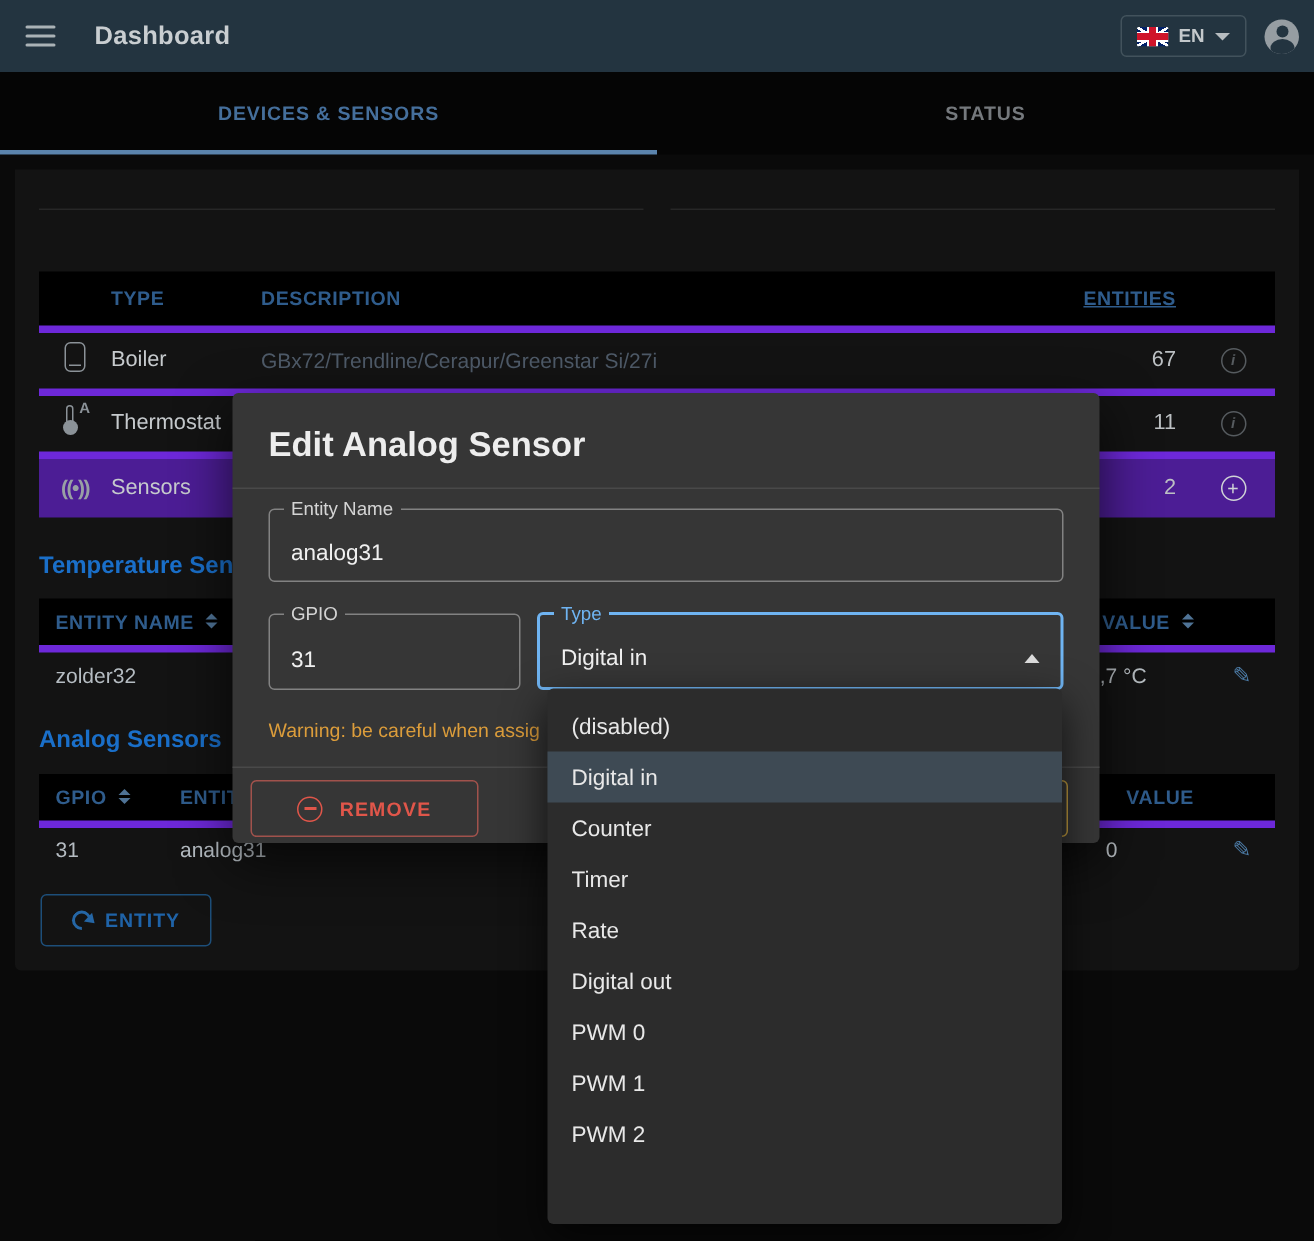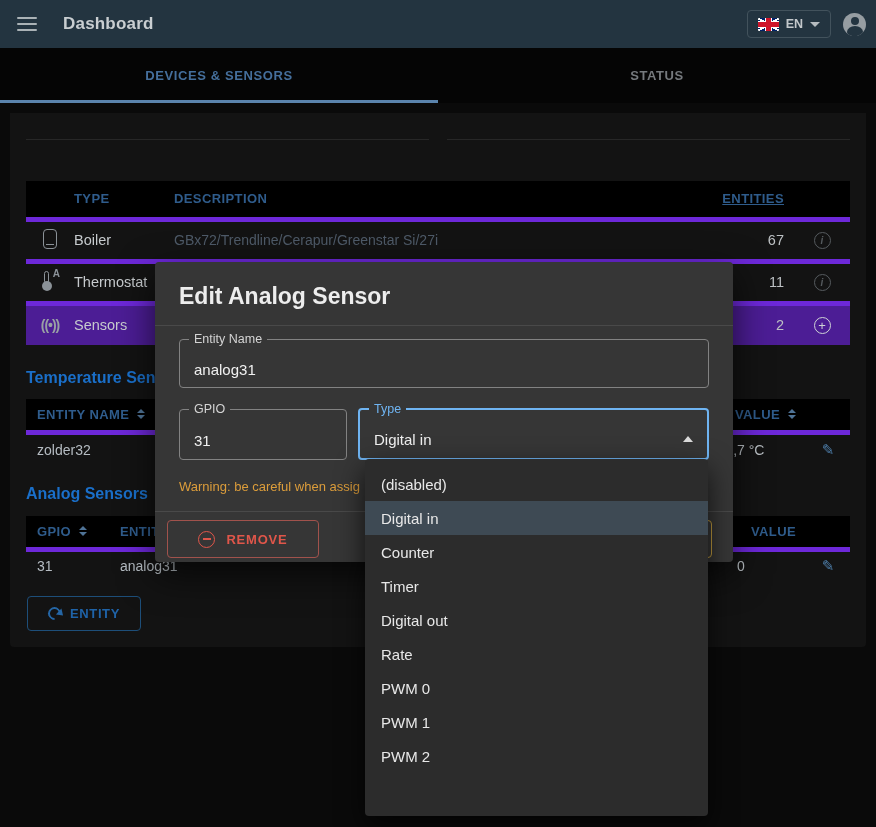--- a/index.html
+++ b/index.html
@@ -298,20 +298,20 @@
       <span class="lbl">REMOVE</span>
     </button>
     <button class="save-btn"></button>
   </div>
 
   <div class="dropdown">
     <div class="opt">(disabled)</div>
     <div class="opt selected">Digital in</div>
     <div class="opt">Counter</div>
     <div class="opt">Timer</div>
+    <div class="opt">Rate</div>
     <div class="opt">Digital out</div>
-    <div class="opt">Rate</div>
     <div class="opt">PWM 0</div>
     <div class="opt">PWM 1</div>
     <div class="opt">PWM 2</div>
   </div>
 
 </div>
 
 </body></html>

